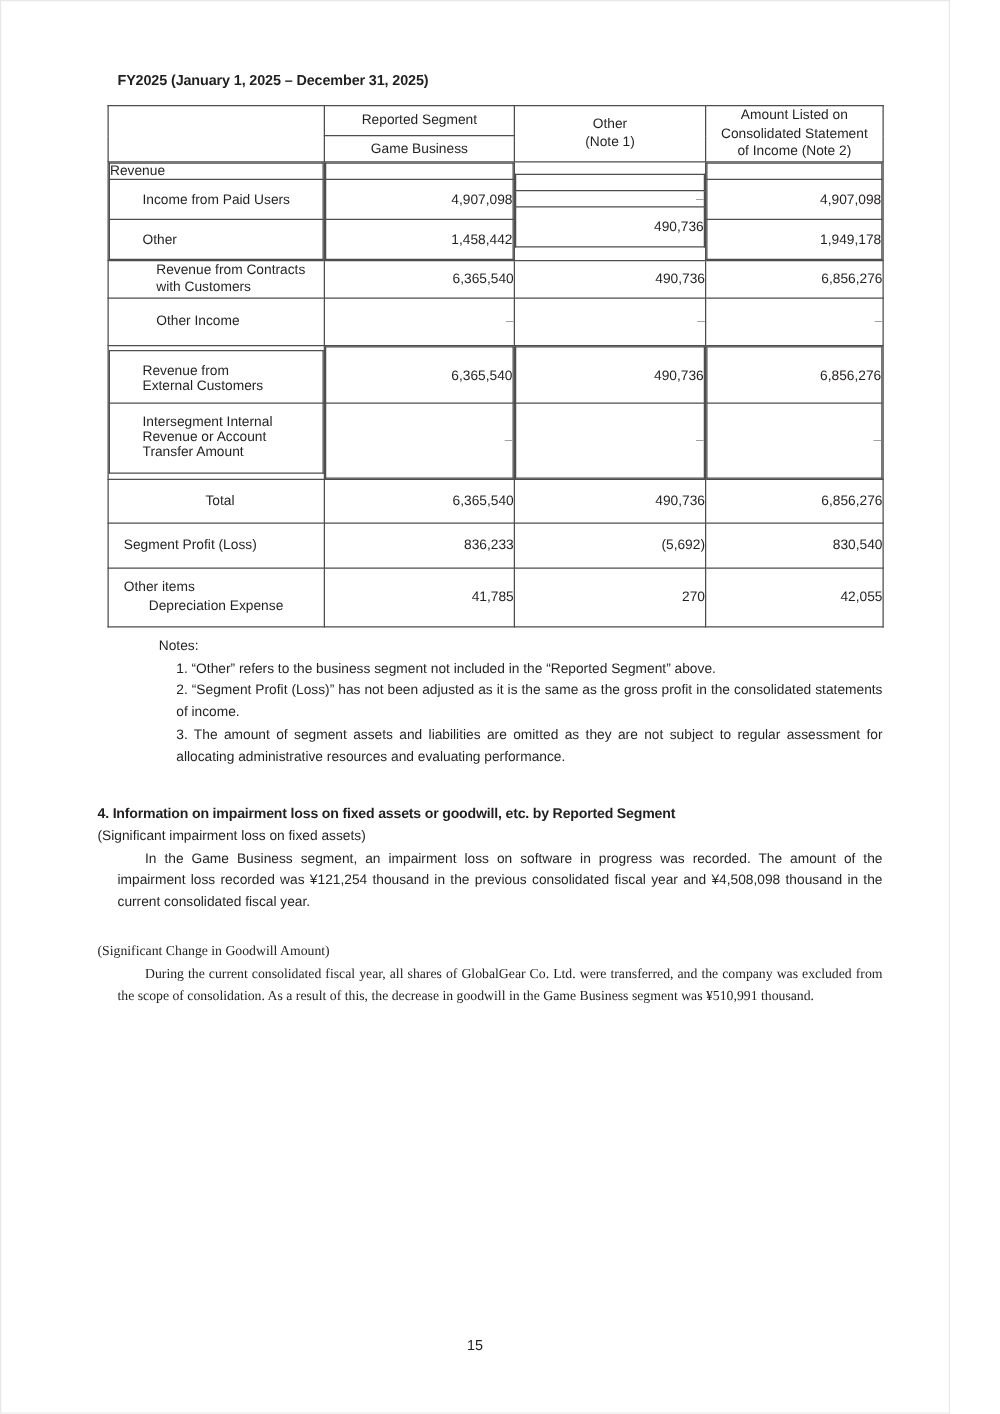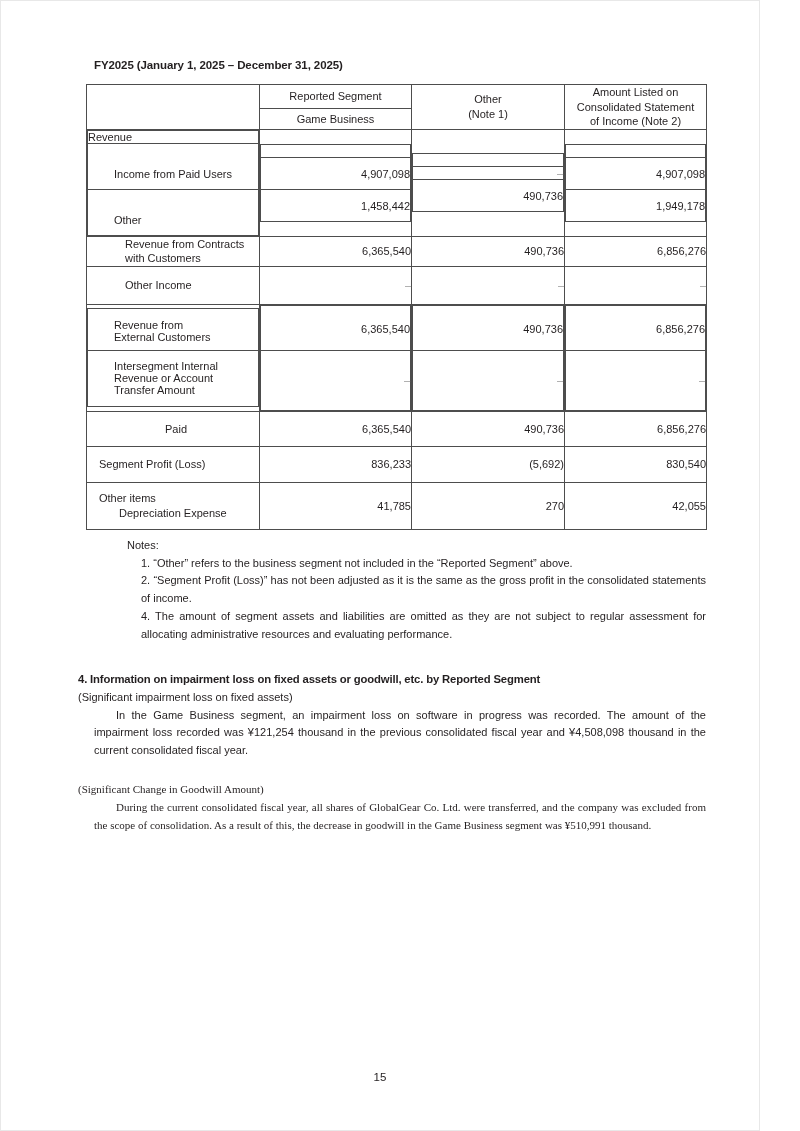--- a/index.html
+++ b/index.html
@@ -91,21 +91,21 @@
   }
 
   
   .grp-cell { padding: 0; }
   .grp-inner { width: 100%; border-collapse: collapse; table-layout: fixed; }
   .grp-inner td { border: none; padding: 0; }
   .grp-row-lbl {
     padding: 7px 6px 5px 12px;
     font-size: 11px;
   }
-  .grp-row-lbl.i1 { padding-left: 26px; padding-top: 24px; padding-bottom: 9px;}
+  .grp-row-lbl.i1 { padding-left: 26px; padding-top: 10px; padding-bottom: 9px;}
   .grp-num {
     text-align: right;
     padding: 7px 10px 5px 4px;
     font-size: 11px;
   }
   .grp-num.i1 { padding-top: 10px; padding-bottom: 9px; }
   .grp-dash {
     text-align: right;
     padding: 10px 10px 9px 4px;
     font-size: 11px;
@@ -323,21 +323,21 @@
                   </tr>
                 <tr>
                     <td class="grp-dash" style="padding-top:9px;padding-bottom:10px;height:40px;">–</td>
                   </tr>
               </tbody>
             </table>
           </td>
         </tr>
 
         <tr>
-          <td class="lbl ctr" style="padding-top:10px;padding-bottom:10px;">Paid</td>
+          <td class="lbl ctr" style="padding-top:10px;padding-bottom:10px;">Total</td>
           <td class="num">6,365,540</td>
           <td class="num">490,736</td>
           <td class="num">6,856,276</td>
         </tr>
 
         <tr>
           <td class="lbl" style="padding-top:10px;padding-bottom:10px;padding-left:12px;">Segment Profit (Loss)</td>
           <td class="num">836,233</td>
           <td class="num">(5,692)</td>
           <td class="num">830,540</td>
@@ -352,21 +352,21 @@
           <td class="num">270</td>
           <td class="num">42,055</td>
         </tr>
       </tbody>
     </table>
 
     <div class="notes">
       <div class="n-head">Notes:</div>
       <div class="n-item">1. “Other” refers to the business segment not included in the “Reported Segment” above.</div>
       <div class="n-item">2. “Segment Profit (Loss)” has not been adjusted as it is the same as the gross profit in the consolidated statements of income.</div>
-      <div class="n-item">4. The amount of segment assets and liabilities are omitted as they are not subject to regular assessment for allocating administrative resources and evaluating performance.</div>
+      <div class="n-item">3. The amount of segment assets and liabilities are omitted as they are not subject to regular assessment for allocating administrative resources and evaluating performance.</div>
     </div>
 
     <div class="sec">
       <h3>4. Information on impairment loss on fixed assets or goodwill, etc. by Reported Segment</h3>
       <div class="paren">(Significant impairment loss on fixed assets)</div>
       <p class="body">In the Game Business segment, an impairment loss on software in progress was recorded. The amount of the impairment loss recorded was ¥121,254 thousand in the previous consolidated fiscal year and ¥4,508,098 thousand in the current consolidated fiscal year.</p>
     </div>
 
     <div class="sec sec-gap">
       <div class="paren">(Significant Change in Goodwill Amount)</div>

